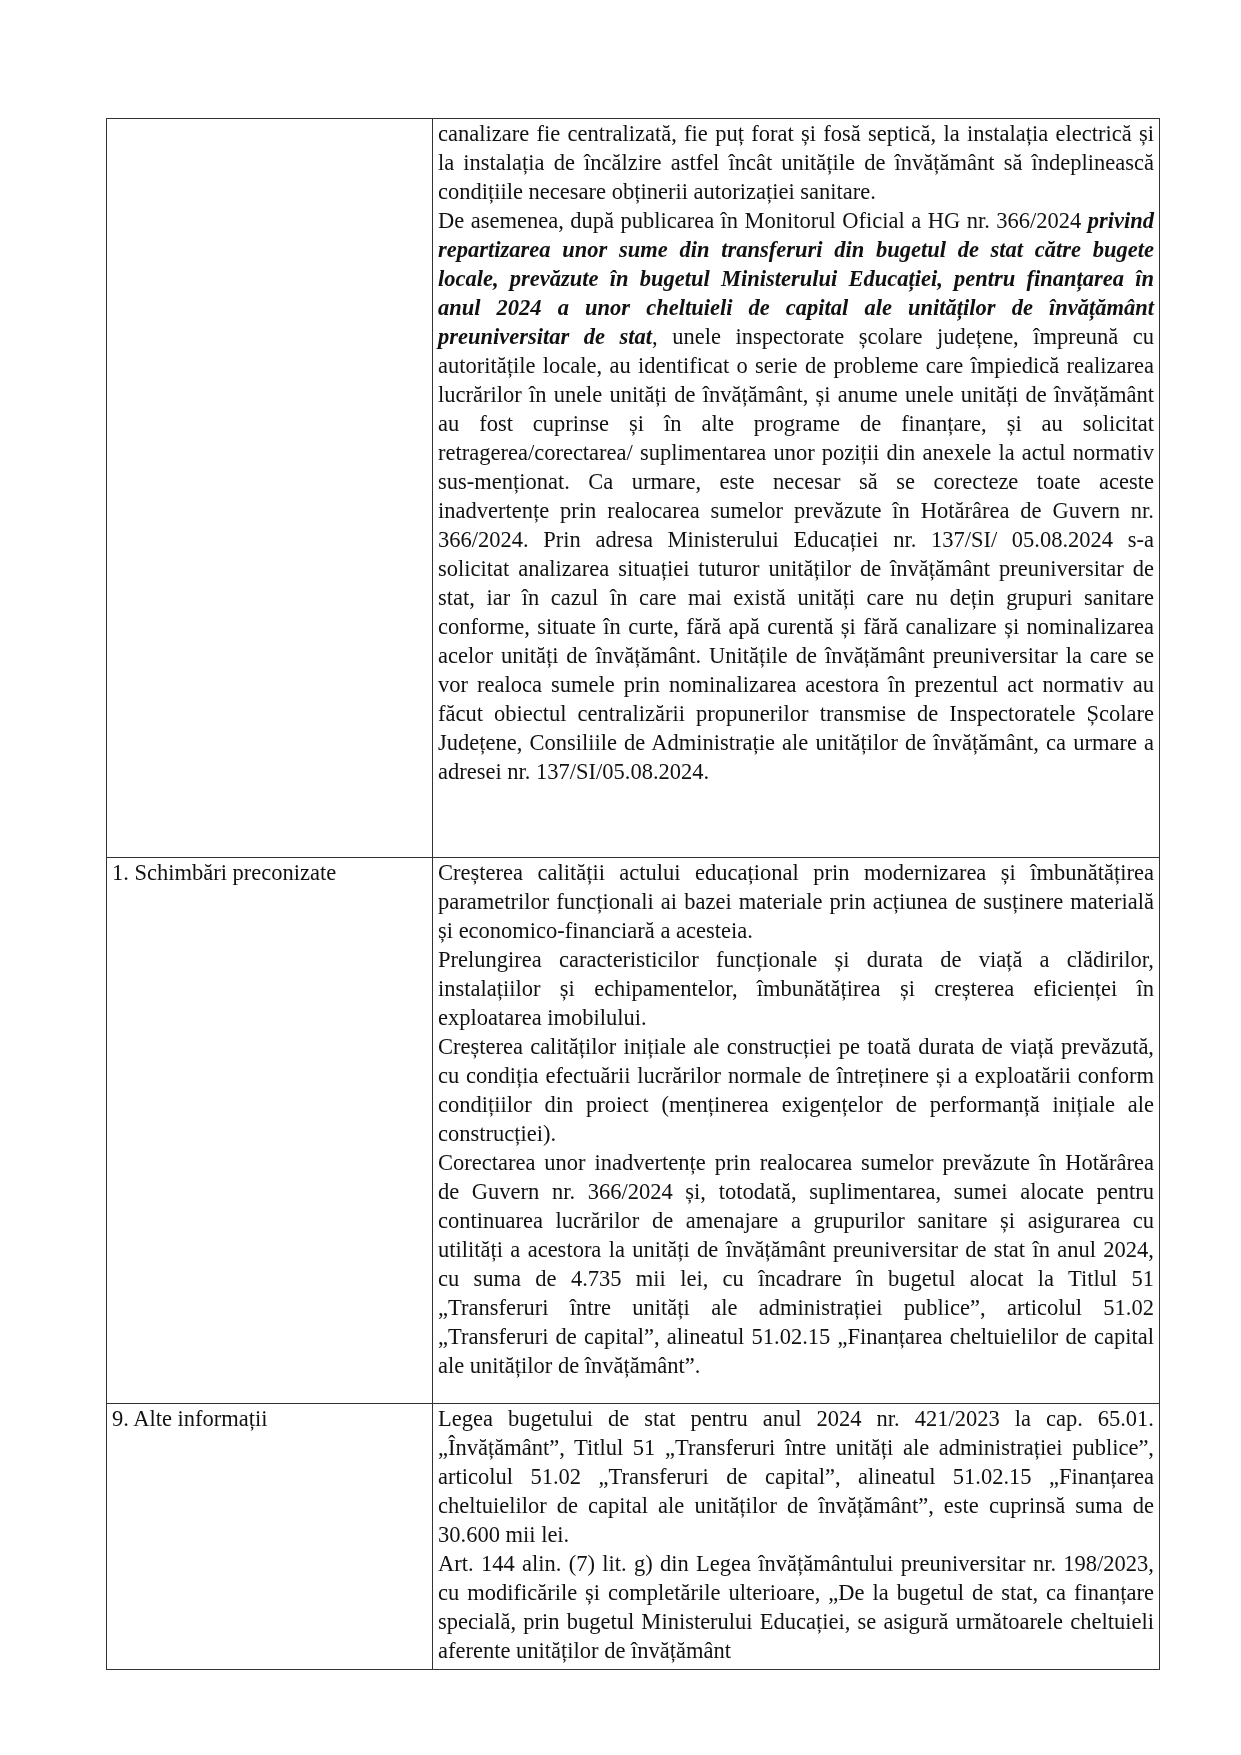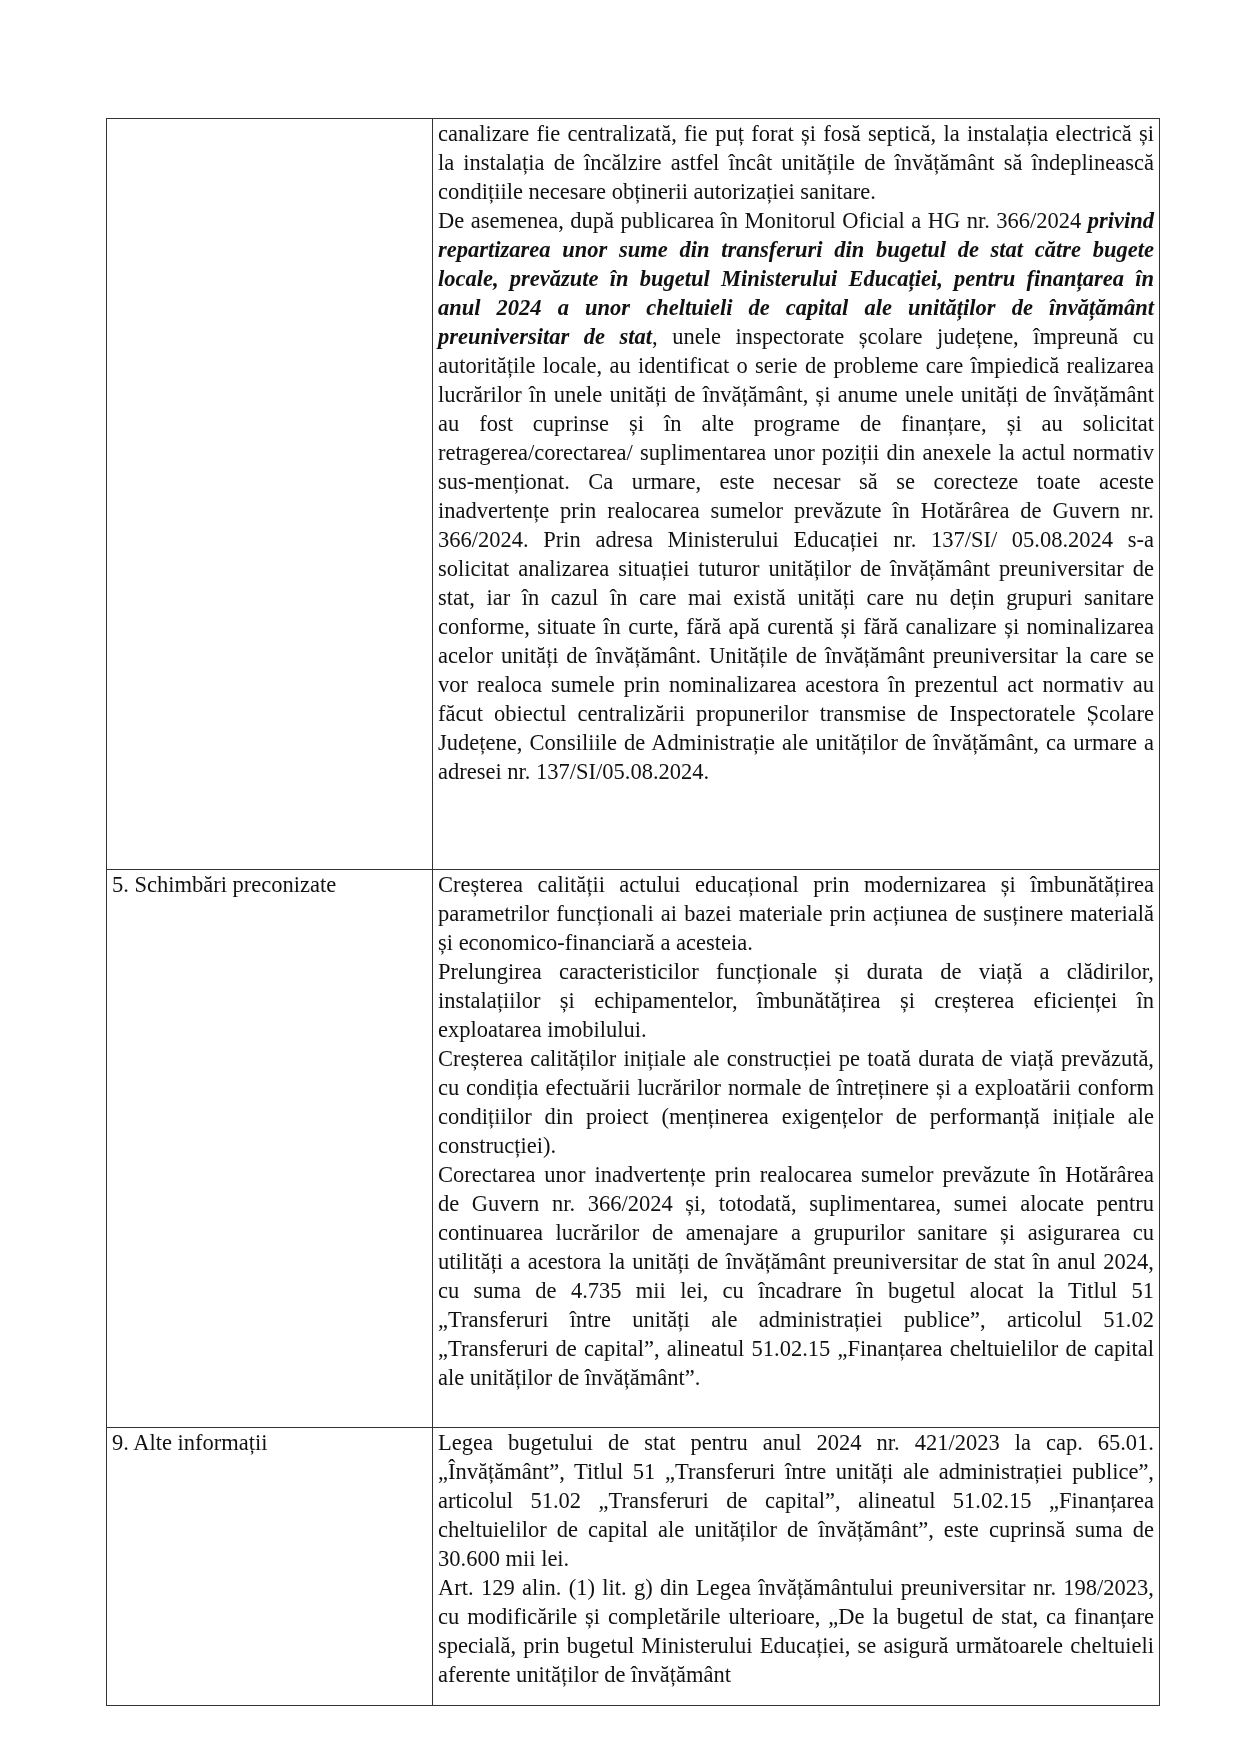--- a/index.html
+++ b/index.html
@@ -13,21 +13,21 @@
     width: 1054px;
     border-collapse: collapse;
     font-family: "Liberation Serif", serif;
     font-size: 22.5px;
     line-height: 29px;
     color: #111111;
   }
   table.doc-table td {
     border: 1.5px solid #333333;
     vertical-align: top;
-    padding: 0 5px 12px 5px;
+    padding: 0 5px 0 5px;
   }
   td.label-cell { width: 315px; padding-left: 6px; }
   td.content-cell { text-align: justify; }
   td.content-cell p { margin: 0; text-align: justify; }
   .row1 td { height: 738px; }
   .row2 td { height: 545px; }
   .row3 td { height: 265px; }
   em { font-style: italic; font-weight: bold; }
   .clip { height: 264px; overflow: hidden; }
 </style>
@@ -42,32 +42,32 @@
       <td class="content-cell">
         <p>
           <span>canalizare fie centralizată, fie puț forat și fosă septică, la instalația electrică și la instalația de încălzire astfel încât unitățile de învățământ să îndeplinească condițiile necesare obținerii autorizației sanitare.</span>
         </p>
         <p>
           <span>De asemenea, după publicarea în Monitorul Oficial a HG nr. 366/2024 </span><em>privind repartizarea unor sume din transferuri din bugetul de stat către bugete locale, prevăzute în bugetul Ministerului Educației, pentru finanțarea în anul 2024 a unor cheltuieli de capital ale unităților de învățământ preuniversitar de stat</em><span>, unele inspectorate școlare județene, împreună cu autoritățile locale, au identificat o serie de probleme care împiedică realizarea lucrărilor în unele unități de învățământ, și anume unele unități de învățământ au fost cuprinse și în alte programe de finanțare, și au solicitat retragerea/corectarea/ suplimentarea unor poziții din anexele la actul normativ sus-menționat. Ca urmare, este necesar să se corecteze toate aceste inadvertențe prin realocarea sumelor prevăzute în Hotărârea de Guvern nr. 366/2024. Prin adresa Ministerului Educației nr. 137/SI/ 05.08.2024 s-a solicitat analizarea situației tuturor unităților de învățământ preuniversitar de stat, iar în cazul în care mai există unități care nu dețin grupuri sanitare conforme, situate în curte, fără apă curentă și fără canalizare și nominalizarea acelor unități de învățământ. Unitățile de învățământ preuniversitar la care se vor realoca sumele prin nominalizarea acestora în prezentul act normativ au făcut obiectul centralizării propunerilor transmise de Inspectoratele Școlare Județene, Consiliile de Administrație ale unităților de învățământ, ca urmare a adresei nr. 137/SI/05.08.2024.</span>
         </p>
       </td>
     </tr>
     <tr class="row2">
-      <td class="label-cell">5. Schimbări preconizate</td>
+      <td class="label-cell">1. Schimbări preconizate</td>
       <td class="content-cell">
         <p><span>Creșterea calității actului educațional prin modernizarea și îmbunătățirea parametrilor funcționali ai bazei materiale prin acțiunea de susținere materială și economico-financiară a acesteia.</span></p>
         <p><span>Prelungirea caracteristicilor funcționale și durata de viață a clădirilor, instalațiilor și echipamentelor, îmbunătățirea și creșterea eficienței în exploatarea imobilului.</span></p>
         <p><span>Creșterea calităților inițiale ale construcției pe toată durata de viață prevăzută, cu condiția efectuării lucrărilor normale de întreținere și a exploatării conform condițiilor din proiect (menținerea exigențelor de performanță inițiale ale construcției).</span></p>
         <p><span>Corectarea unor inadvertențe prin realocarea sumelor prevăzute în Hotărârea de Guvern nr. 366/2024 și, totodată, suplimentarea, sumei alocate pentru continuarea lucrărilor de amenajare a grupurilor sanitare și asigurarea cu utilități a acestora la unități de învățământ preuniversitar de stat în anul 2024, cu suma de 4.735 mii lei, cu încadrare în bugetul alocat la Titlul 51 „Transferuri între unități ale administrației publice”, articolul 51.02 „Transferuri de capital”, alineatul 51.02.15 „Finanțarea cheltuielilor de capital ale unităților de învățământ”.</span></p>
       </td>
     </tr>
     <tr class="row3">
       <td class="label-cell">9. Alte informații</td>
       <td class="content-cell">
         <div class="clip">
           <p><span>Legea bugetului de stat pentru anul 2024 nr. 421/2023 la cap. 65.01. „Învățământ”, Titlul 51 „Transferuri între unități ale administrației publice”, articolul 51.02 „Transferuri de capital”, alineatul 51.02.15 „Finanțarea cheltuielilor de capital ale unităților de învățământ”, este cuprinsă  suma de 30.600 mii lei.</span></p>
-          <p><span>Art. 129 alin. (1) lit. g) din Legea învățământului preuniversitar nr. 198/2023, cu modificările și completările ulterioare, „De la bugetul de stat, ca finanțare specială, prin bugetul Ministerului Educației, se asigură următoarele cheltuieli aferente unităților de învățământ</span></p>
+          <p><span>Art. 144 alin. (7) lit. g) din Legea învățământului preuniversitar nr. 198/2023, cu modificările și completările ulterioare, „De la bugetul de stat, ca finanțare specială, prin bugetul Ministerului Educației, se asigură următoarele cheltuieli aferente unităților de învățământ</span></p>
         </div>
       </td>
     </tr>
   </tbody>
     </table>
 </div>
 
 </body></html>

